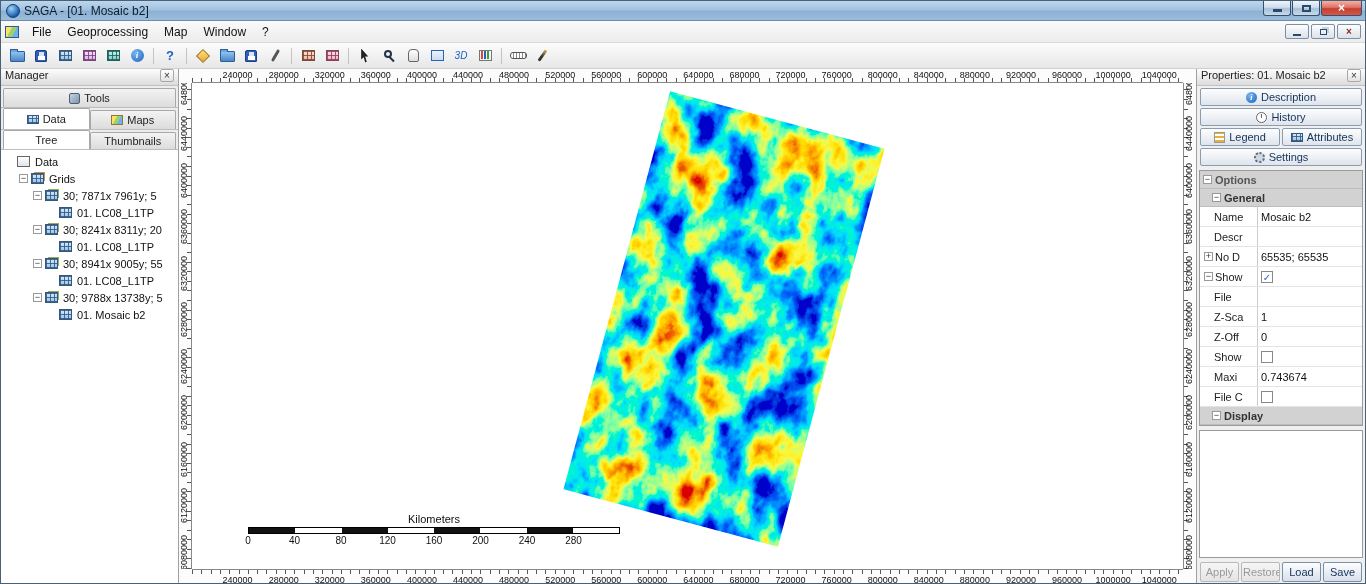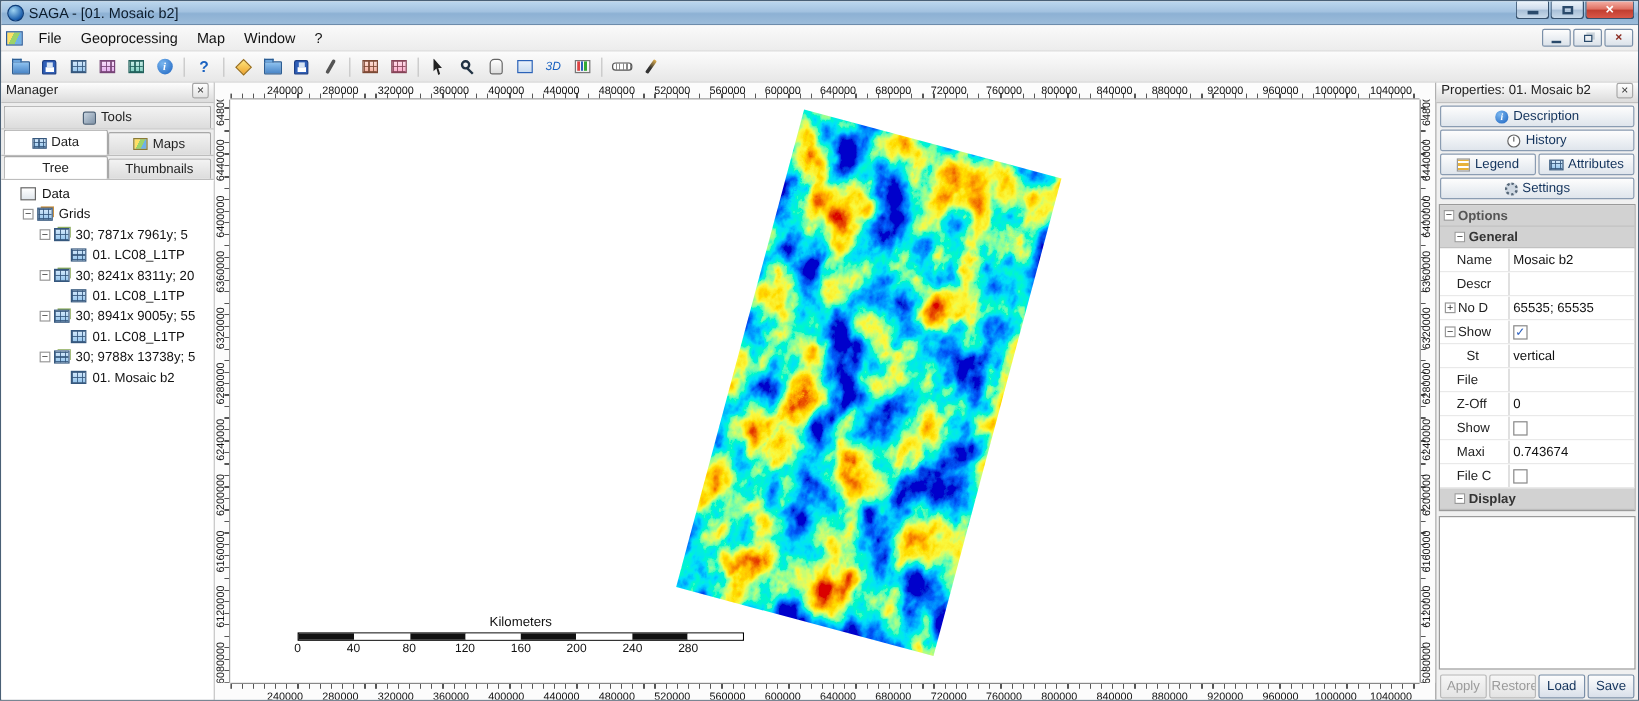--- a/index.html
+++ b/index.html
@@ -524,33 +524,33 @@
           <div class="prow">
             <div class="plab">
               <span class="xpb">−</span>
               <span>Show</span>
             </div>
             <div class="pval">
               <span class="cb">✓</span>
             </div>
           </div>
           <div class="prow">
-            <div class="plab" style="padding-left: 22px;">
-              <span>St</span>
-            </div>
-            <div class="pval">
-              <span>vertical</span>
-            </div>
-          </div>
-          <div class="prow">
             <div class="plab" style="padding-left: 14px;">
               <span>File</span>
             </div>
             <div class="pval">
               <span></span>
+            </div>
+          </div>
+          <div class="prow">
+            <div class="plab" style="padding-left: 14px;">
+              <span>Z-Sca</span>
+            </div>
+            <div class="pval">
+              <span>1</span>
             </div>
           </div>
           <div class="prow">
             <div class="plab" style="padding-left: 14px;">
               <span>Z-Off</span>
             </div>
             <div class="pval">
               <span>0</span>
             </div>
           </div>

